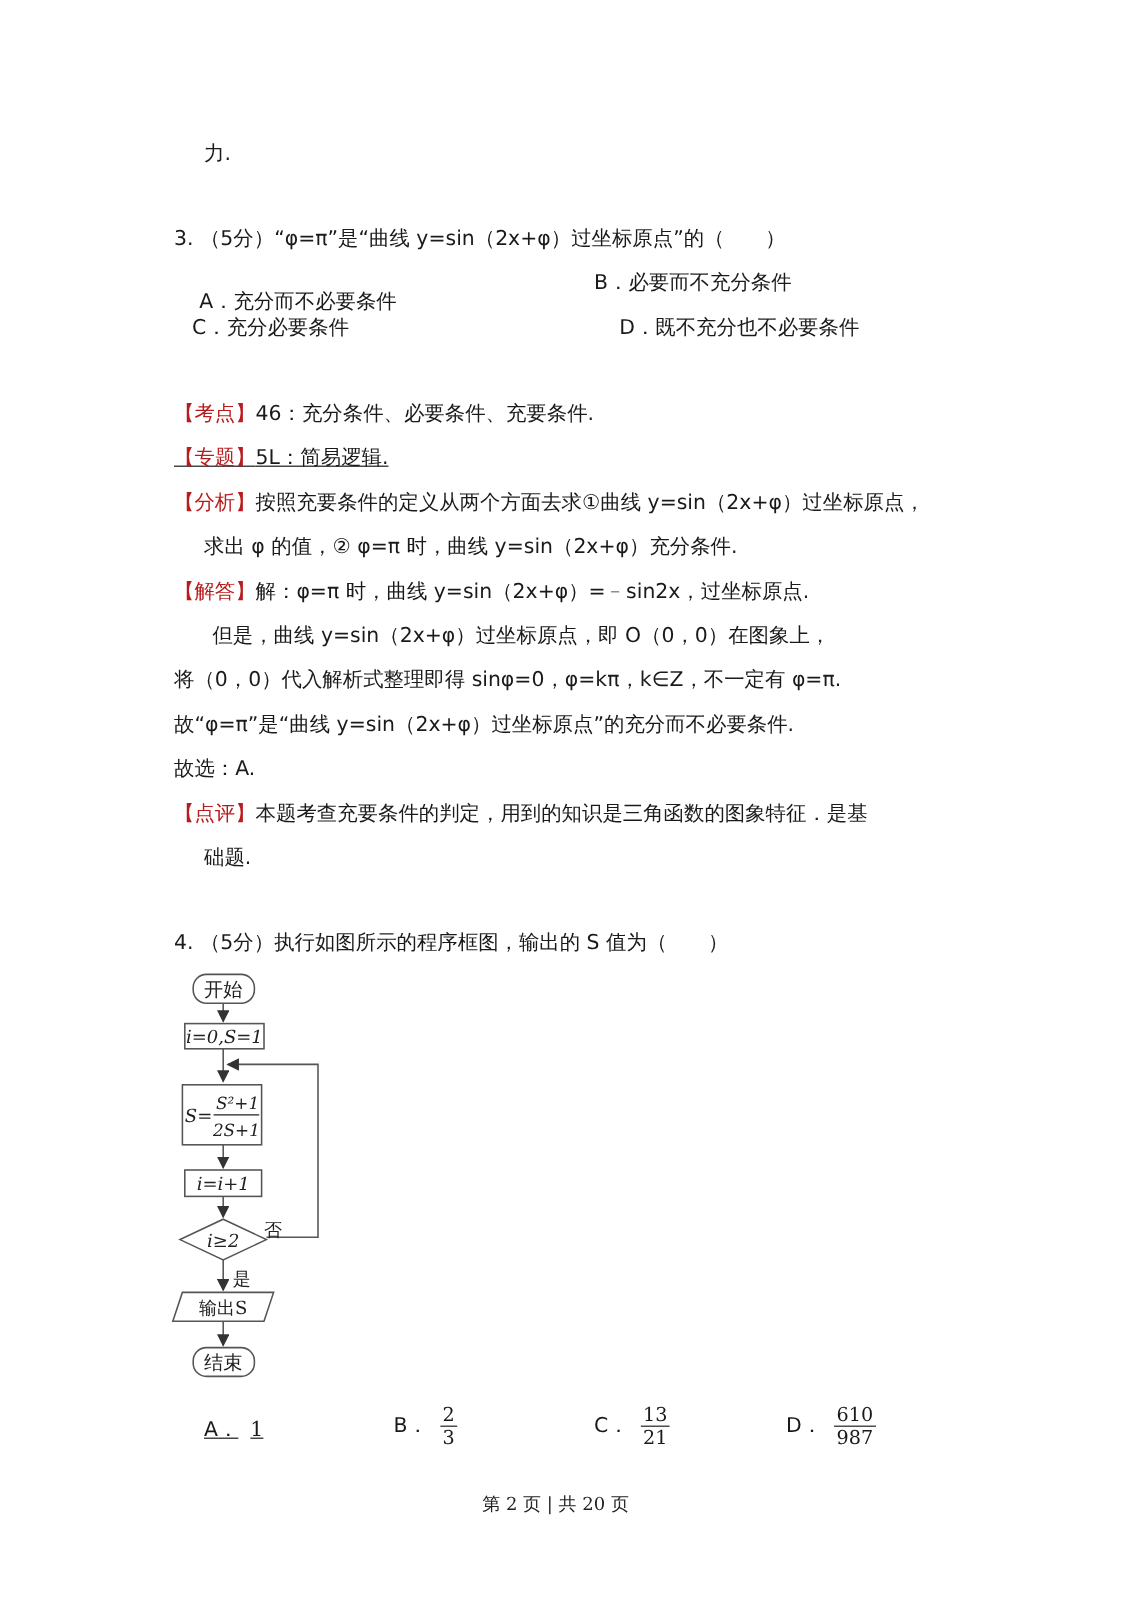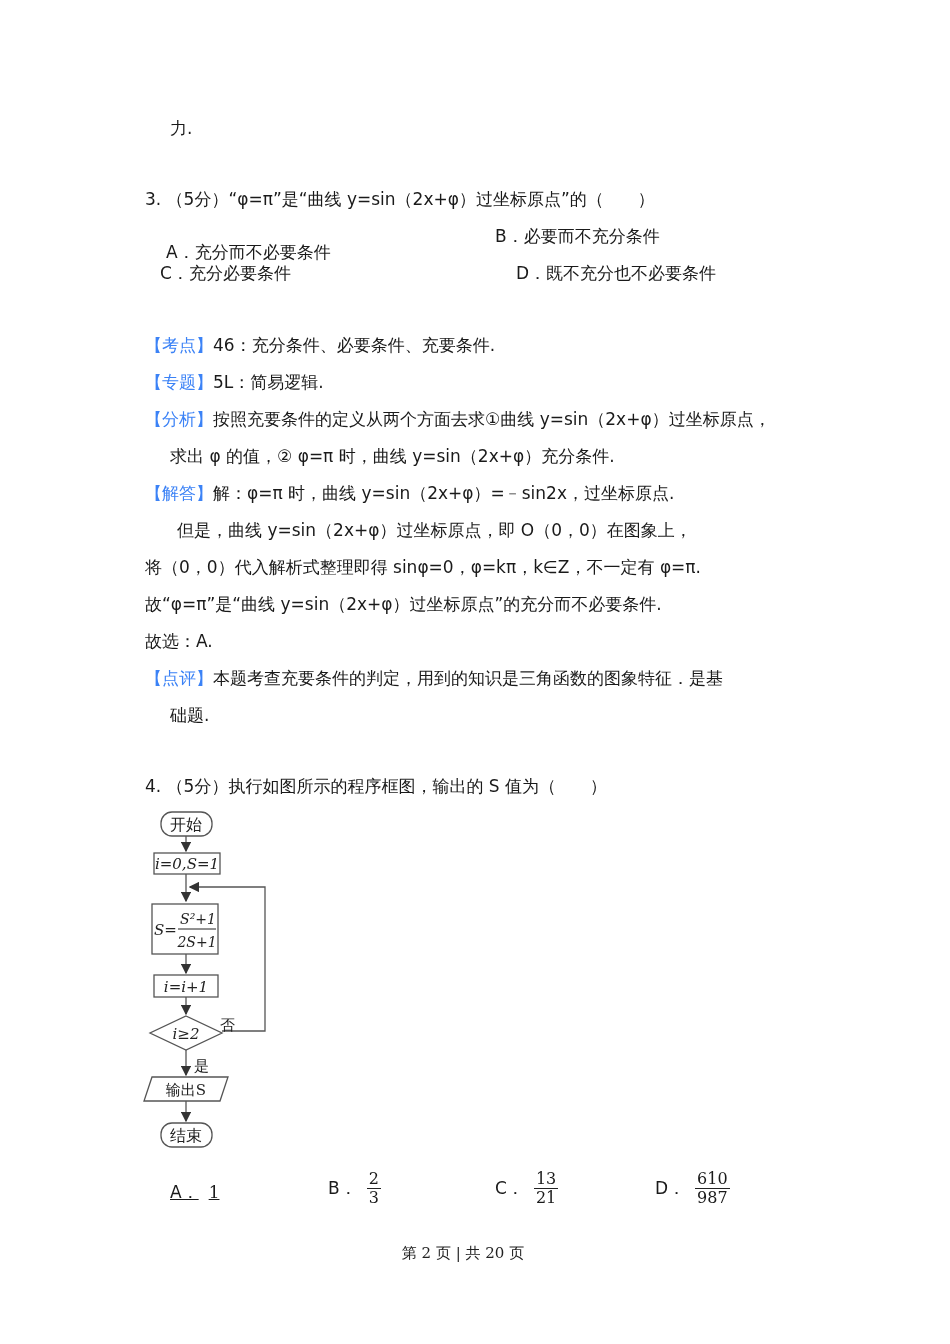--- a/index.html
+++ b/index.html
@@ -2,21 +2,21 @@
 <html><head>
 <meta charset="utf-8">
 <style>
   html, body { margin: 0; padding: 0; background: #ffffff; }
   body {
     width: 950px; height: 1344px; position: relative; overflow: hidden;
     font-family: "DejaVu Sans", "Liberation Sans", sans-serif;
     color: #1a1a1a; font-size: 17px;
   }
   .line { position: absolute; white-space: nowrap; line-height: 24px; }
-  .tag { color: #3b82f6; }
+  .tag { color: #b91c1c; }
   .opt { position: absolute; white-space: nowrap; line-height: 24px; }
   .frac { display: inline-flex; flex-direction: column; align-items: center; vertical-align: middle;
           font-family: "DejaVu Serif", "Liberation Serif", serif; font-size: 16px; line-height: 18px; margin-left: 10px; }
   .frac .num { border-bottom: 1px solid #222; padding: 0 2px; }
   .frac .den { padding: 0 2px; }
   .optval { font-family: "DejaVu Serif", "Liberation Serif", serif; margin-left: 10px; }
   .footer { position: absolute; top: 1244px; left: 0; width: 926px; text-align: center; font-size: 15px; color: #222;
             font-family: "DejaVu Serif", "Liberation Serif", serif; }
   svg text { font-family: "DejaVu Serif", "Liberation Serif", serif; }
 </style>
@@ -35,21 +35,21 @@
 <div class="opt" style="left:160px; top:261px;text-align:center;">
   <span>C．</span><span>充分必要条件</span>
 </div>
 <div class="opt" style="left:478px; top:261px;margin-left:38px;">
   <span>D．</span><span>既不充分也不必要条件</span>
 </div>
 
 <div class="line" style="left:145px; top:333px;">
   <span class="tag">【考点】</span><span>46：充分条件、必要条件、充要条件.</span>
 </div>
-<div class="line" style="left:145px; top:370px;">
+<div class="line" style="left:145px; top:370px;text-decoration:underline;">
   <span class="tag">【专题】</span><span>5L：简易逻辑.</span>
 </div>
 <div class="line" style="left:145px; top:407px;">
   <span class="tag">【分析】</span><span>按照充要条件的定义从两个方面去求①曲线 y=sin（2x+φ）过坐标原点，</span>
 </div>
 <div class="line" style="left:170px; top:444px;">求出 φ 的值，② φ=π 时，曲线 y=sin（2x+φ）充分条件.</div>
 <div class="line" style="left:145px; top:481px;">
   <span class="tag">【解答】</span><span>解：φ=π 时，曲线 y=sin（2x+φ）=﹣sin2x，过坐标原点.</span>
 </div>
 <div class="line" style="left:145px; top:518px;margin-left:32px;">但是，曲线 y=sin（2x+φ）过坐标原点，即 O（0，0）在图象上，</div>

